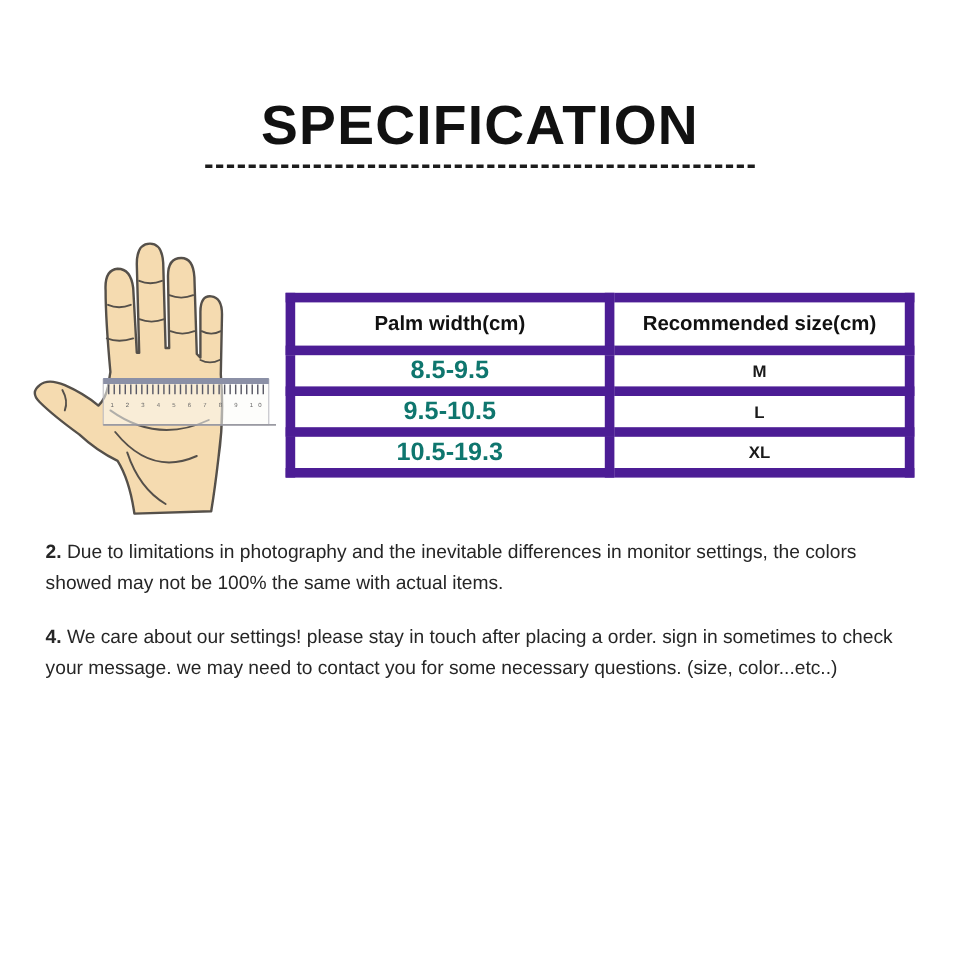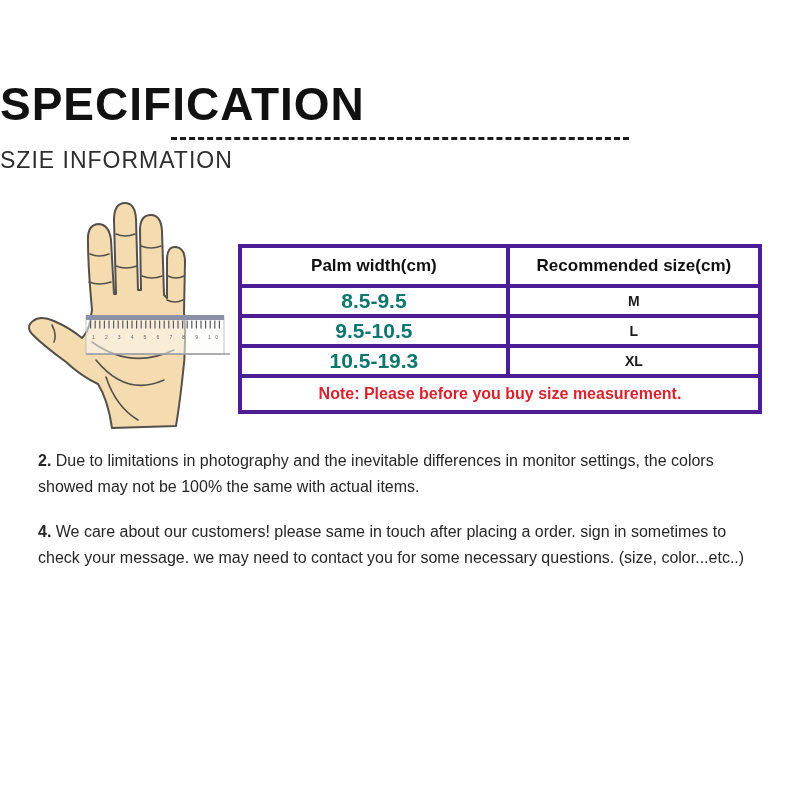--- a/index.html
+++ b/index.html
@@ -7,21 +7,21 @@
     position: relative;
     width: 800px;
     height: 800px;
     background: #ffffff;
     font-family: "Liberation Sans", sans-serif;
     color: #262626;
     overflow: hidden;
   }
 
   
-  .header { position: absolute; top: 0; left: 0; width: 800px; }
+  .header { position: absolute; top: 0; left: 0; width: 800px; text-align: center; }
   .title {
     margin: 80px 0 0 0;
     font-size: 46px;
     line-height: 1.05;
     font-weight: 800;
     letter-spacing: 1px;
     color: #111111;
   }
   .dashed-divider {
     width: 458px;
@@ -50,21 +50,21 @@
   table.size-table {
     position: absolute;
     left: 238px;
     top: 244px;
     width: 524px;
     border-collapse: collapse;
     table-layout: fixed;
     background: #ffffff;
   }
   table.size-table th, table.size-table td {
-    border: 4px solid #4c1d95;
+    border: 8px solid #4c1d95;
     text-align: center;
     padding: 0;
   }
   table.size-table th {
     height: 36px;
     font-size: 17px;
     font-weight: 700;
     color: #111111;
   }
   td.palm-cell {
@@ -109,21 +109,20 @@
   .tip-paragraph .tip-num { font-weight: 700; }
 </style>
 </head>
 <body>
 
 <div class="page">
 
   <div class="header">
     <h1 class="title">SPECIFICATION</h1>
     <div class="dashed-divider"></div>
-    <div class="subtitle">SZIE INFORMATION</div>
   </div>
 
   <div class="figure-area">
     <svg width="214" height="252" viewBox="0 0 214 252" xmlns="http://www.w3.org/2000/svg">
 
       <path d="M 66 118
            C 64 96 62 70 62 50
            Q 61 33 72 32
            Q 83 32 85 48
            L 88 102
@@ -194,24 +193,21 @@
         <td class="size-cell">M</td>
       </tr>
       <tr>
         <td class="palm-cell">9.5-10.5</td>
         <td class="size-cell">L</td>
       </tr>
       <tr>
         <td class="palm-cell">10.5-19.3</td>
         <td class="size-cell">XL</td>
       </tr>
-      <tr>
-        <td class="note-cell" colspan="2">Note: Please before you buy size measurement.</td>
-      </tr>
     </tbody>
   </table>
 
   <div class="tips">
     <p class="tip-paragraph"><span class="tip-num">2.</span> <span>Due to limitations in photography and the inevitable differences in monitor settings, the colors showed may not be 100% the same with actual items.</span></p>
-    <p class="tip-paragraph"><span class="tip-num">4.</span> <span>We care about our customers! please same in touch after placing a order. sign in sometimes to check your message. we may need to contact you for some necessary questions. (size, color...etc..)</span></p>
+    <p class="tip-paragraph"><span class="tip-num">4.</span> <span>We care about our settings! please stay in touch after placing a order. sign in sometimes to check your message. we may need to contact you for some necessary questions. (size, color...etc..)</span></p>
   </div>
 
 </div>
 
 </body></html>

